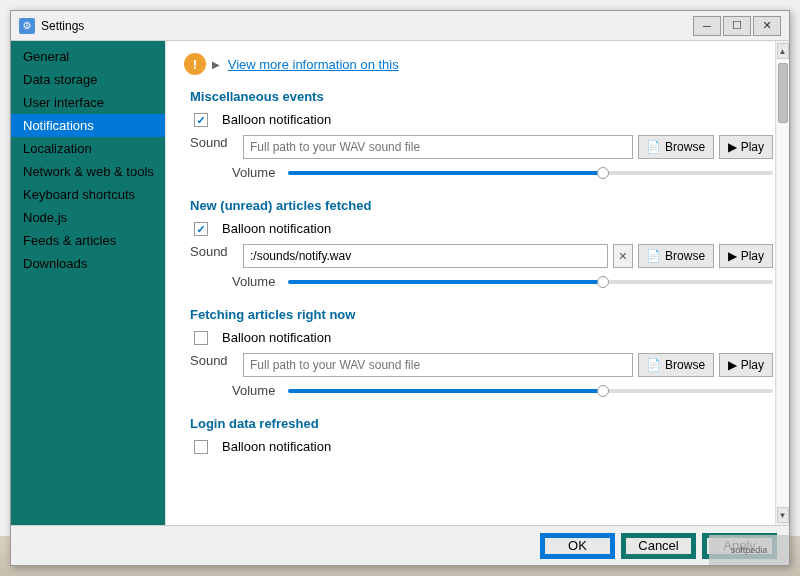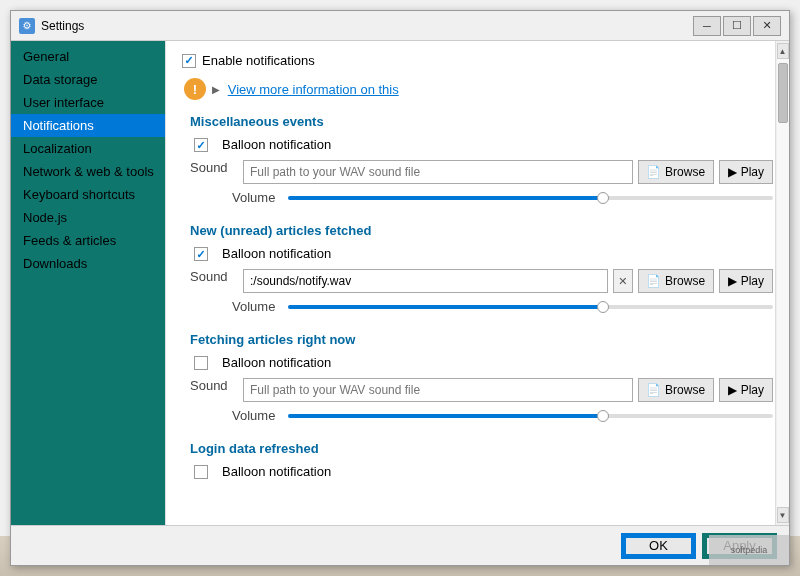--- a/index.html
+++ b/index.html
@@ -400,26 +400,20 @@
       <div class="sidebar-item">Localization</div>
       <div class="sidebar-item">Network &amp; web &amp; tools</div>
       <div class="sidebar-item">Keyboard shortcuts</div>
       <div class="sidebar-item">Node.js</div>
       <div class="sidebar-item">Feeds &amp; articles</div>
       <div class="sidebar-item">Downloads</div>
     </div>
 
     <div class="main">
 
-      <div class="enable-notif">
-        <div class="checkbox-wrap">
-          <div class="cb checked"></div>
-          <span>Enable notifications</span>
-        </div>
-      </div>
 
       <div class="info-row">
         <div class="info-icon">!</div>
         <span class="info-arrow">▶</span>
         <span class="info-link">View more information on this</span>
       </div>
 
       <div class="section-box">
         <div class="section-title">Miscellaneous events</div>
         <div class="balloon-row">
@@ -498,20 +492,21 @@
       <div class="scroll-arrow">▲</div>
       <div class="scroll-thumb-area">
         <div class="scroll-thumb"></div>
       </div>
       <div class="scroll-arrow">▼</div>
     </div>
   </div>
 
   <div class="bottom-bar">
     <button class="dialog-btn default">OK</button>
+    <button class="dialog-btn">Cancel</button>
     <button class="dialog-btn">Apply</button>
   </div>
 
   <div class="watermark">softpedia</div>
 </div>
 
 <div style="position:absolute;bottom:0;left:0;right:0;height:40px;background:linear-gradient(#d8cfc0,#c8bfb0);z-index:-1;overflow:hidden;">
   <div style="padding:8px 12px;font-size:11px;color:#555;font-style:italic;">Roberts said Mr. Bankman-Fried "is anxious to leave" and asked that he be...</div>
 </div>
 

